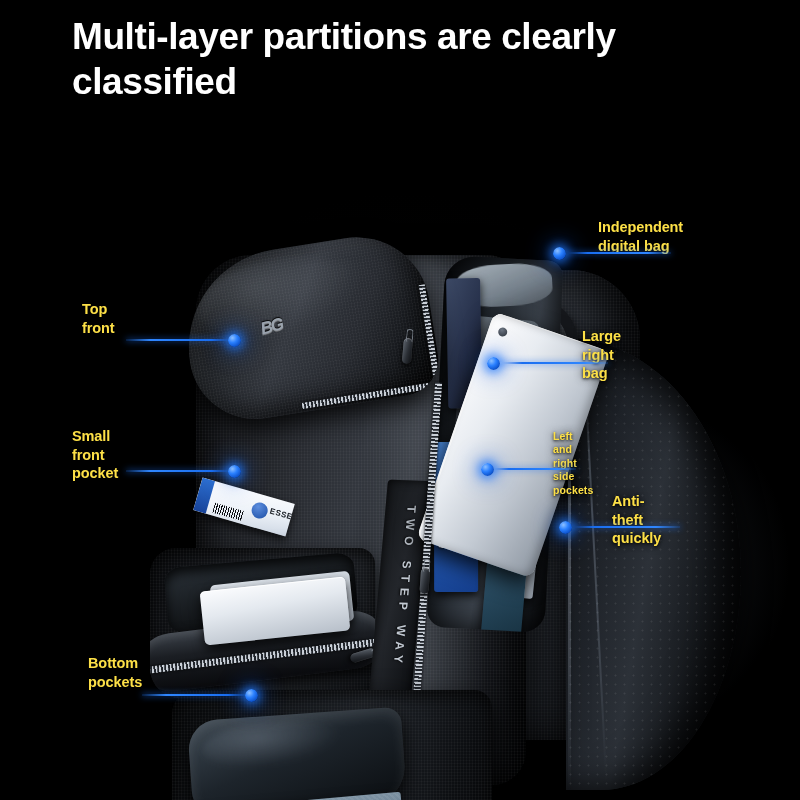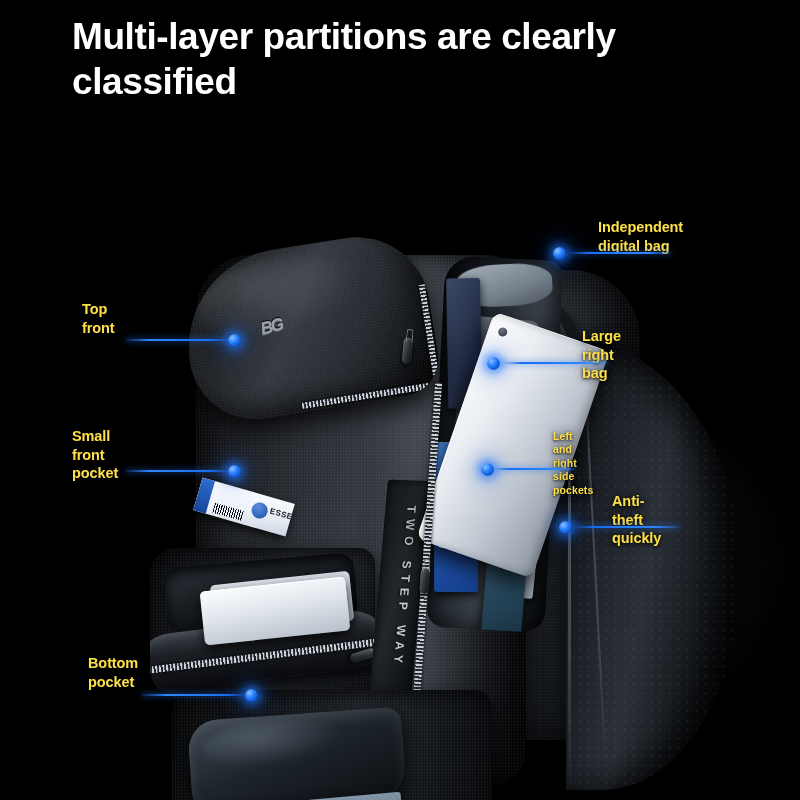--- a/index.html
+++ b/index.html
@@ -465,21 +465,21 @@
 </div>
 
 <div class="callout">
   <div class="callout-label lbl-lg" style="left:72px; top:427px;">Small front
 pocket</div>
   <div class="leader to-left" style="left:126px; top:470px; width:110px;"></div>
   <div class="dot" style="left:228px; top:465px;"></div>
 </div>
 
 <div class="callout">
-  <div class="callout-label lbl-lg" style="left:88px; top:654px;">Bottom pocket</div>
+  <div class="callout-label lbl-lg" style="left:88px; top:654px;">Bottom pockets</div>
   <div class="leader to-left" style="left:142px; top:694px; width:110px;"></div>
   <div class="dot" style="left:245px; top:689px;"></div>
 </div>
 
 <div class="callout">
   <div class="callout-label lbl-lg" style="left:598px; top:218px;">Independent digital bag</div>
   <div class="leader" style="left:564px; top:252px; width:107px;"></div>
   <div class="dot" style="left:553px; top:247px;"></div>
 </div>
 

